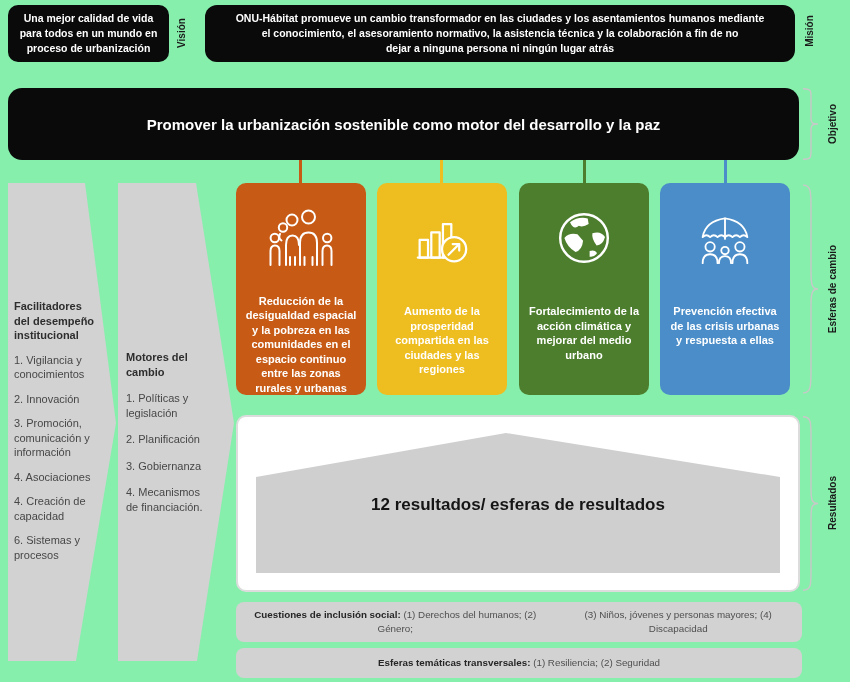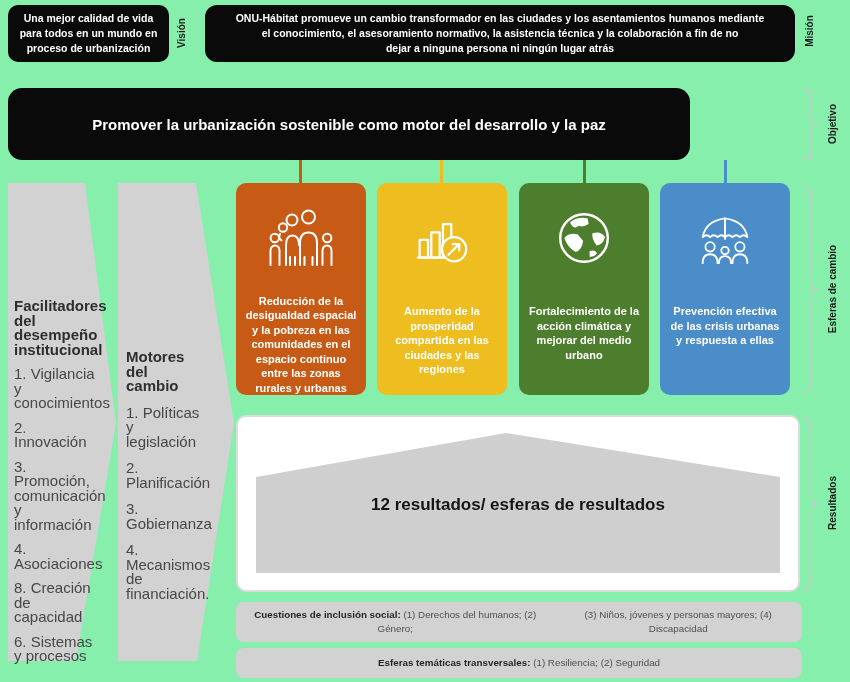--- a/index.html
+++ b/index.html
@@ -7,39 +7,39 @@
     position:relative;width:850px;height:682px;background:#86efac;overflow:hidden;
     font-family:"Liberation Sans",sans-serif;
   }
   .blackbox{
     position:absolute;background:#0a0a0a;color:#fff;font-weight:bold;
     display:flex;flex-direction:column;align-items:center;justify-content:center;
     text-align:center;
   }
   #vision-box{left:8px;top:5px;width:161px;height:57px;border-radius:10px;font-size:10.5px;line-height:15px;}
   #mission-box{left:205px;top:5px;width:590px;height:57px;border-radius:12px;font-size:10.5px;line-height:15px;}
-  #objetivo-box{left:8px;top:88px;width:682px;height:72px;border-radius:14px;font-size:15px;line-height:23px;}
+  #objetivo-box{left:8px;top:88px;width:791px;height:72px;border-radius:14px;font-size:15px;line-height:23px;}
   .vlabel{
     position:absolute;font-size:10px;font-weight:bold;color:#1a1a1a;white-space:nowrap;
     transform:translate(-50%,-50%) rotate(-90deg);
   }
   .connector{position:absolute;top:160px;width:3px;height:24px;}
   .esfera{
     position:absolute;top:183px;width:130px;height:212px;border-radius:10px;
     background:var(--bg);display:flex;flex-direction:column;align-items:center;
     padding-top:22px;box-sizing:border-box;
   }
   .icon-wrap{height:66px;display:flex;align-items:center;justify-content:center;}
   .esfera-text{
     margin-top:24px;color:#fff;font-weight:bold;font-size:11px;line-height:14.5px;
     text-align:center;padding:0 9px;
   }
   .e2 .esfera-text,.e3 .esfera-text,.e4 .esfera-text{margin-top:33px;}
   .wedge-svg{position:absolute;}
-  .wedge-text{position:absolute;color:#474747;font-size:15px;line-height:14.5px;}
+  .wedge-text{position:absolute;color:#474747;font-size:11px;line-height:14.5px;}
   .wedge-title{font-weight:bold;color:#2e2e2e;}
   #fac-block{left:14px;top:299px;width:86px;}
   #fac-block .wedge-title{margin-bottom:10px;}
   #fac-block .wedge-item{margin-bottom:10px;}
   #mot-block{left:126px;top:350px;width:78px;}
   #mot-block .wedge-title{margin-bottom:12px;}
   #mot-block .wedge-item{margin-bottom:12px;}
   #resultados-box{
     position:absolute;left:236px;top:415px;width:564px;height:177px;background:#fff;
     border:2px solid #dcdcdc;border-radius:10px;box-sizing:border-box;
@@ -166,21 +166,21 @@
   <svg class="wedge-svg" style="left:118px;top:183px" width="118" height="478">
     <polygon points="0,0 78,0 116,240 79,478 0,478" fill="#d2d2d2"></polygon>
   </svg>
 
   <div id="fac-block" class="wedge-text">
     <div class="wedge-title">Facilitadores del desempeño institucional</div>
     <div class="wedge-item">1. Vigilancia y conocimientos</div>
     <div class="wedge-item">2. Innovación</div>
     <div class="wedge-item">3. Promoción, comunicación y información</div>
     <div class="wedge-item">4. Asociaciones</div>
-    <div class="wedge-item">8. Creación de capacidad</div>
+    <div class="wedge-item">4. Creación de capacidad</div>
     <div class="wedge-item">6. Sistemas y procesos</div>
   </div>
 
   <div id="mot-block" class="wedge-text">
     <div class="wedge-title">Motores del cambio</div>
     <div class="wedge-item">1. Políticas y legislación</div>
     <div class="wedge-item">2. Planificación</div>
     <div class="wedge-item">3. Gobiernanza</div>
     <div class="wedge-item">4. Mecanismos de financiación.</div>
   </div>

